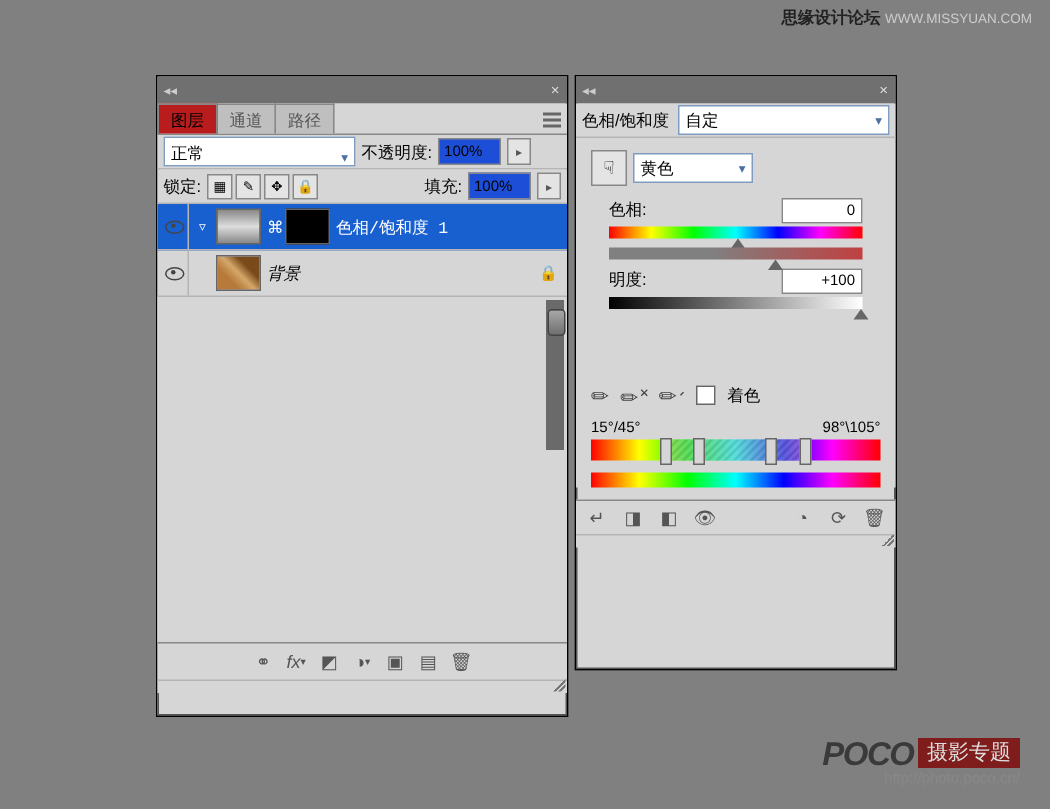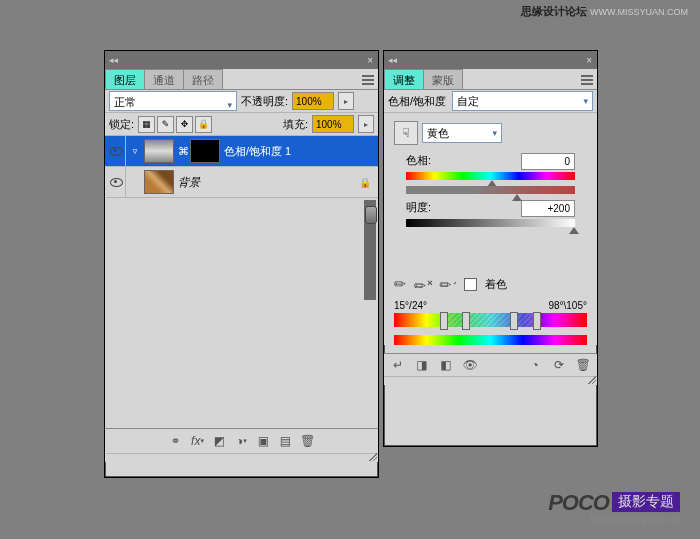--- a/index.html
+++ b/index.html
@@ -1,49 +1,49 @@
 <!DOCTYPE html>
 <html><head>
 <meta charset="utf-8">
 <style>
   html,body{margin:0;padding:0;width:700px;height:539px;background:#808080;font-family:"Microsoft YaHei",SimSun,Arial,sans-serif;font-size:11px;color:#000;overflow:hidden;}
   .watermark-top{position:absolute;top:4px;right:12px;color:#ccc;font-size:11px;letter-spacing:0;}
   .watermark-top .bold{font-weight:bold;color:#222;}
   .watermark-bottom{position:absolute;bottom:14px;right:20px;text-align:right;color:#6b6b6b;}
   .watermark-bottom .poco{font-size:22px;font-weight:900;color:#3a3a3a;font-style:italic;letter-spacing:-1px;}
-  .watermark-bottom .txt{display:inline-block;background:#4c1d95;color:#ddd;font-size:14px;padding:1px 6px;vertical-align:4px;}
+  .watermark-bottom .txt{display:inline-block;background:#7f1d1d;color:#ddd;font-size:14px;padding:1px 6px;vertical-align:4px;}
   .watermark-bottom .url{font-size:10px;color:#888;margin-top:-2px;}
   .panel{position:absolute;background:#d6d6d6;border:1px solid #000;box-shadow:0 0 0 1px #555 inset;}
   .panel-left{left:104px;top:50px;width:273px;height:426px;}
   .panel-right{left:383px;top:50px;width:213px;height:395px;}
   
   .titlebar{height:18px;background:#707070;display:flex;align-items:center;padding:0 2px;}
   .titlebar .spacer{flex:1;}
   .arrows{display:inline-block;color:#ccc;font-size:9px;padding:0 2px;}
   .close-x{color:#ddd;font-size:10px;padding:0 3px;}
   .tabbar{display:flex;height:20px;background:#d6d6d6;border-bottom:1px solid #888;align-items:flex-end;}
   .tab{padding:3px 8px;font-size:11px;color:#555;background:#bfbfbf;border:1px solid #888;border-bottom:none;margin-right:-1px;height:13px;}
-  .tab.active{background:#5eead4;color:#000;position:relative;z-index:1;}
+  .tab.active{background:#b91c1c;color:#000;position:relative;z-index:1;}
   .tabbar .menu{margin-left:auto;width:12px;height:12px;align-self:center;margin-right:4px;position:relative;}
   .menu span,.menu span:before,.menu span:after{content:"";position:absolute;left:0;width:12px;height:2px;background:#666;}
   .menu span{top:2px;}.menu span:before{top:4px;}.menu span:after{top:8px;}
   
   .row{display:flex;align-items:center;height:22px;padding:0 4px;gap:4px;border-bottom:1px solid #b5b5b5;background:#d6d6d6;}
   .lbl{font-size:11px;}
   .dropdown{height:18px;border:1px solid #7e9cc0;background:#fff;display:flex;align-items:center;padding:0 4px;font-size:11px;position:relative;}
   .dropdown .dd-arrow{margin-left:auto;color:#4a6fa0;font-size:9px;}
-  .num-input{height:16px;border:1px solid #888;background:#eab308;font-size:10px;text-align:left;padding:0 3px;display:flex;align-items:center;width:34px;}
+  .num-input{height:16px;border:1px solid #888;background:#1d4ed8;font-size:10px;text-align:left;padding:0 3px;display:flex;align-items:center;width:34px;}
   .play-btn{width:14px;height:16px;border:1px solid #888;background:#e4e4e4;display:flex;align-items:center;justify-content:center;font-size:8px;color:#555;}
   .lock-icons{display:flex;gap:2px;}
   .tiny-btn{width:15px;height:15px;border:1px solid #888;background:#e4e4e4;display:flex;align-items:center;justify-content:center;font-size:9px;}
   
   .layer-list{background:#d6d6d6;}
   .layer-row{display:flex;align-items:center;height:30px;border-bottom:1px solid #b5b5b5;padding:0 0 0 2px;gap:4px;}
   .layer-row.selected{background:#1860d0;color:#fff;}
-  .layer-row.selected .lbl{color:#fff;}
+  .layer-row.selected .lbl{color:#fff;font-family:Liberation Mono, monospace;}
   .eye-col{width:18px;height:100%;border-right:1px solid #b5b5b5;display:flex;align-items:center;justify-content:center;}
   .eye-icon{width:11px;height:7px;border:1px solid #444;border-radius:50%;position:relative;}
   .eye-icon:after{content:"";position:absolute;width:3px;height:3px;background:#444;border-radius:50%;top:1px;left:3px;}
   .spacer-col{width:10px;}
   .thumb{width:28px;height:22px;border:1px solid #666;background:#ccc;flex:none;}
   .thumb.grad{background:linear-gradient(#888,#ddd,#888);}
   .thumb.black{background:#000;}
   .thumb.photo{background:linear-gradient(45deg,#b77a3a 30%,#d4a76a 50%,#7a4a1a 70%);}
   .chain{width:8px;text-align:center;font-size:11px;color:#fff;}
   
@@ -167,27 +167,20 @@
   </div>
   <div class="corner"></div>
 </div>
 
 <div class="panel panel-right">
   <div class="titlebar">
     <span class="arrows">◂◂</span>
     <span class="spacer"></span>
     <span class="close-x">×</span>
   </div>
-  <div class="tabbar">
-    <div class="tab active">调整</div>
-    <div class="tab">蒙版</div>
-    <div class="menu">
-        <span></span>
-      </div>
-  </div>
   <div class="row" style="gap:6px;">
     <span class="lbl">色相/饱和度</span>
     <div class="dropdown" style="flex:1;gap:48px;">
       <span>自定</span>
       <span class="dd-arrow">▾</span>
     </div>
   </div>
 
   <div class="adj-body">
     <div class="adj-top">
@@ -210,37 +203,37 @@
 
     <div class="slider-group">
       <div class="sat-track">
           <div class="tri" style="left:63%;"></div>
         </div>
     </div>
 
     <div class="slider-group">
       <div class="slider-head">
         <span class="lbl">明度:</span>
-        <div class="val-box">+200</div>
+        <div class="val-box">+100</div>
       </div>
       <div class="light-track">
           <div class="tri" style="right:-4px;"></div>
         </div>
     </div>
 
     <div class="eyedrop-row">
       <span class="eyed">✎</span>
       <span class="eyed">✎<sub>+</sub></span>
       <span class="eyed">✎<sub>-</sub></span>
       <span class="chk"></span>
       <span class="lbl">着色</span>
     </div>
 
     <div class="range-lbls">
-      <span>15°/24°</span>
+      <span>15°/45°</span>
       <span>98°\105°</span>
     </div>
     <div class="range-bar">
       <div class="full"></div>
         <div class="mask"></div>
       <div class="handle" style="left:24%;"></div>
       <div class="handle" style="left:35%;"></div>
       <div class="handle" style="left:60%;"></div>
       <div class="handle" style="left:72%;"></div>
     </div>

